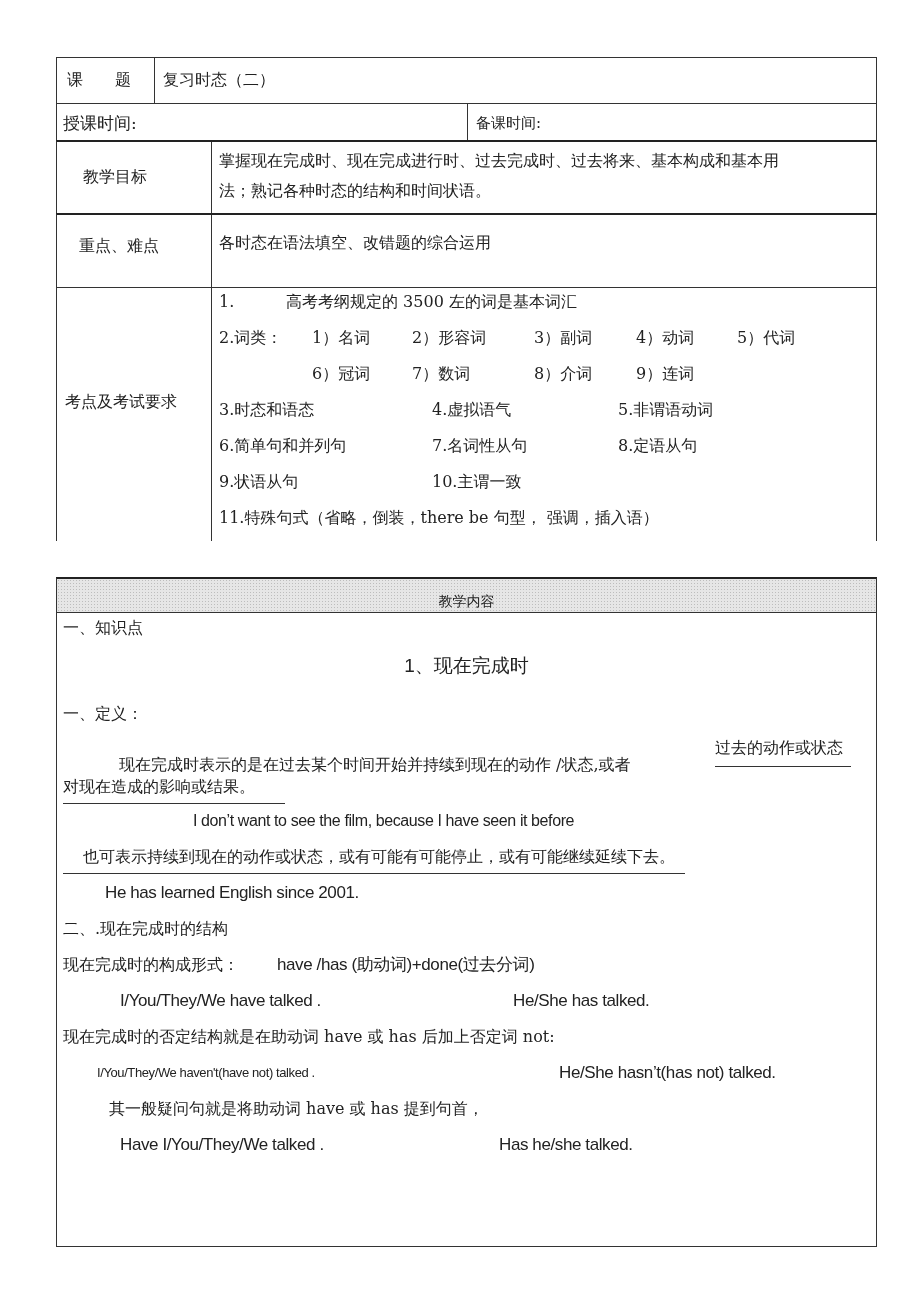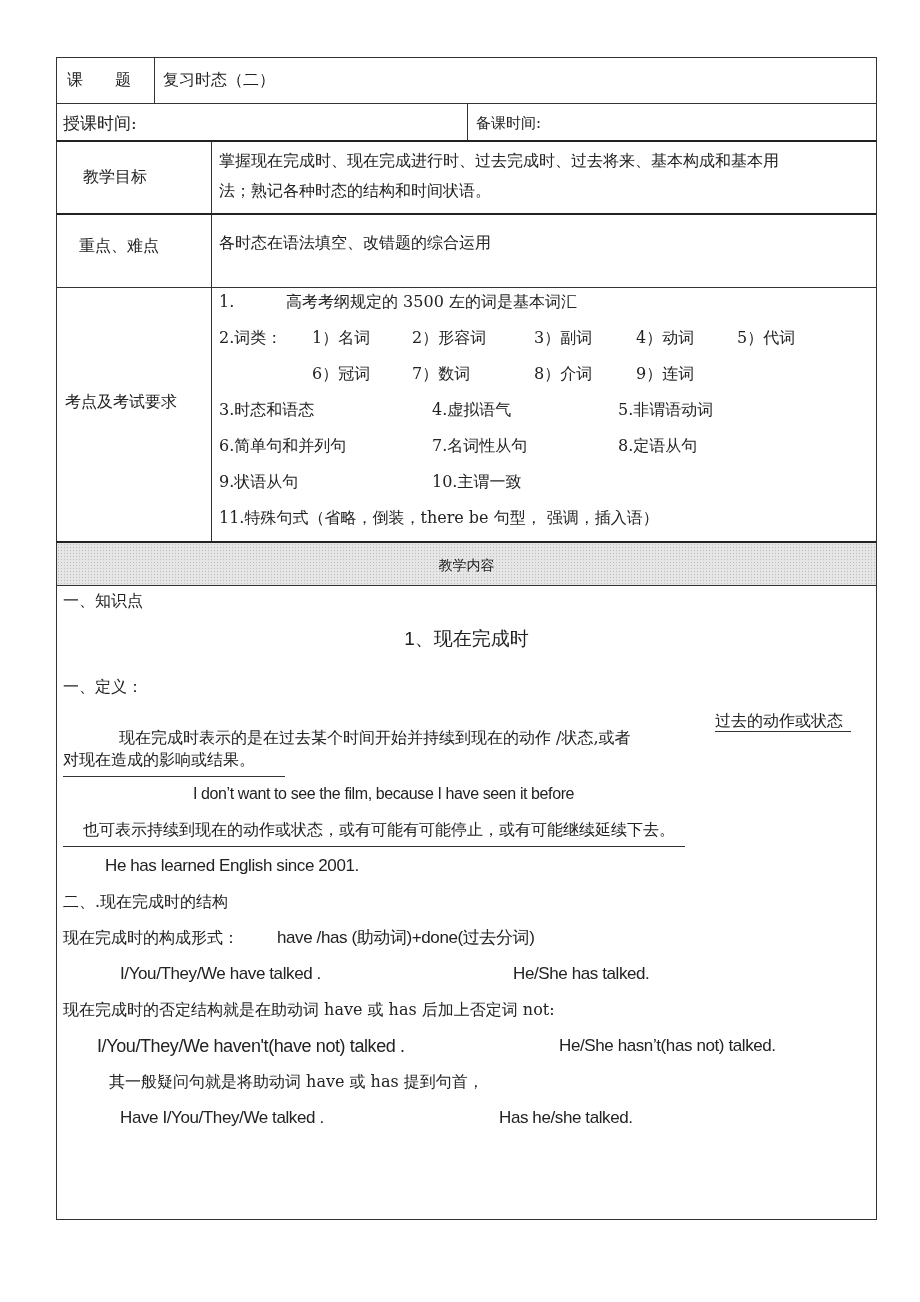--- a/index.html
+++ b/index.html
@@ -72,52 +72,52 @@
     <span class="t" style="left:162px; top:148px;">6.简单句和并列句</span>
     <span class="t" style="left:375px; top:148px;">7.名词性从句</span>
     <span class="t" style="left:561px; top:148px;">8.定语从句</span>
 
     <span class="t" style="left:162px; top:184px;">9.状语从句</span>
     <span class="t" style="left:375px; top:184px;">10.主谓一致</span>
 
     <span class="t" style="left:162px; top:220px;">11.特殊句式（省略，倒装，there be 句型， 强调，插入语）</span>
   </div>
 
-  <div class="row thick-top band" style="height:44px;">
+  <div class="row thick-top band" style="height:35px;margin-top:36px;">
     <span class="t" style="left:0; right:0; text-align:center; top:12px; font-size:14px;">教学内容</span>
   </div>
 
   <div class="row bottom-border" style="height:635px;">
     <span class="t" style="left:6px; top:5px;">一、知识点</span>
     <span class="t sans" style="left:0; right:0; text-align:center; top:43px; font-size:19px; letter-spacing:0;">1、现在完成时</span>
 
     <span class="t" style="left:6px; top:91px;">一、定义：</span>
 
     <span class="t" style="left:62px; top:142px;">现在完成时表示的是在过去某个时间开始并持续到现在的动作 /状态,或者</span>
-    <span class="t ul" style="left:658px; top:125px; padding-bottom:0; padding-right:8px;">过去的动作或状态</span>
+    <span class="t ul" style="left:658px; top:125px; padding-bottom:8px; padding-right:8px;">过去的动作或状态</span>
 
     <span class="t ul" style="left:6px; top:164px; padding-bottom:6px; padding-right:30px;">对现在造成的影响或结果。</span>
 
     <span class="t sans" style="left:136px; top:198px; font-size:16px;">I don’t want to see the film, because I have seen it before</span>
 
     <span class="t ul" style="left:6px; top:234px; padding-left:20px; padding-bottom:6px; padding-right:10px;">也可表示持续到现在的动作或状态，或有可能有可能停止，或有可能继续延续下去。</span>
 
     <span class="t sans" style="left:48px; top:270px; font-size:17px;">He has learned English since 2001.</span>
 
     <span class="t" style="left:6px; top:306px;">二、.现在完成时的结构</span>
 
     <span class="t" style="left:6px; top:342px;">现在完成时的构成形式：</span>
     <span class="t sans" style="left:220px; top:342px; font-size:17px;">have /has (助动词)+done(过去分词)</span>
 
     <span class="t sans" style="left:63px; top:378px; font-size:17px;">I/You/They/We  have talked .</span>
     <span class="t sans" style="left:456px; top:378px; font-size:17px;">He/She has talked.</span>
 
     <span class="t" style="left:6px; top:414px;">现在完成时的否定结构就是在助动词 have 或 has 后加上否定词 not:</span>
 
-    <span class="t sans" style="left:40px; top:450px; font-size:18px;">I/You/They/We  haven't(have not) talked .</span>
+    <span class="t sans" style="left:40px; top:450px; font-size:13px;">I/You/They/We  haven't(have not) talked .</span>
     <span class="t sans" style="left:502px; top:450px; font-size:17px;">He/She hasn’t(has not) talked.</span>
 
     <span class="t" style="left:6px; top:486px;margin-left:46px;">其一般疑问句就是将助动词 have 或 has 提到句首，</span>
 
     <span class="t sans" style="left:63px; top:522px; font-size:17px;">Have  I/You/They/We  talked .</span>
     <span class="t sans" style="left:442px; top:522px; font-size:17px;">Has he/she talked.</span>
   </div>
 
 </div>
 

